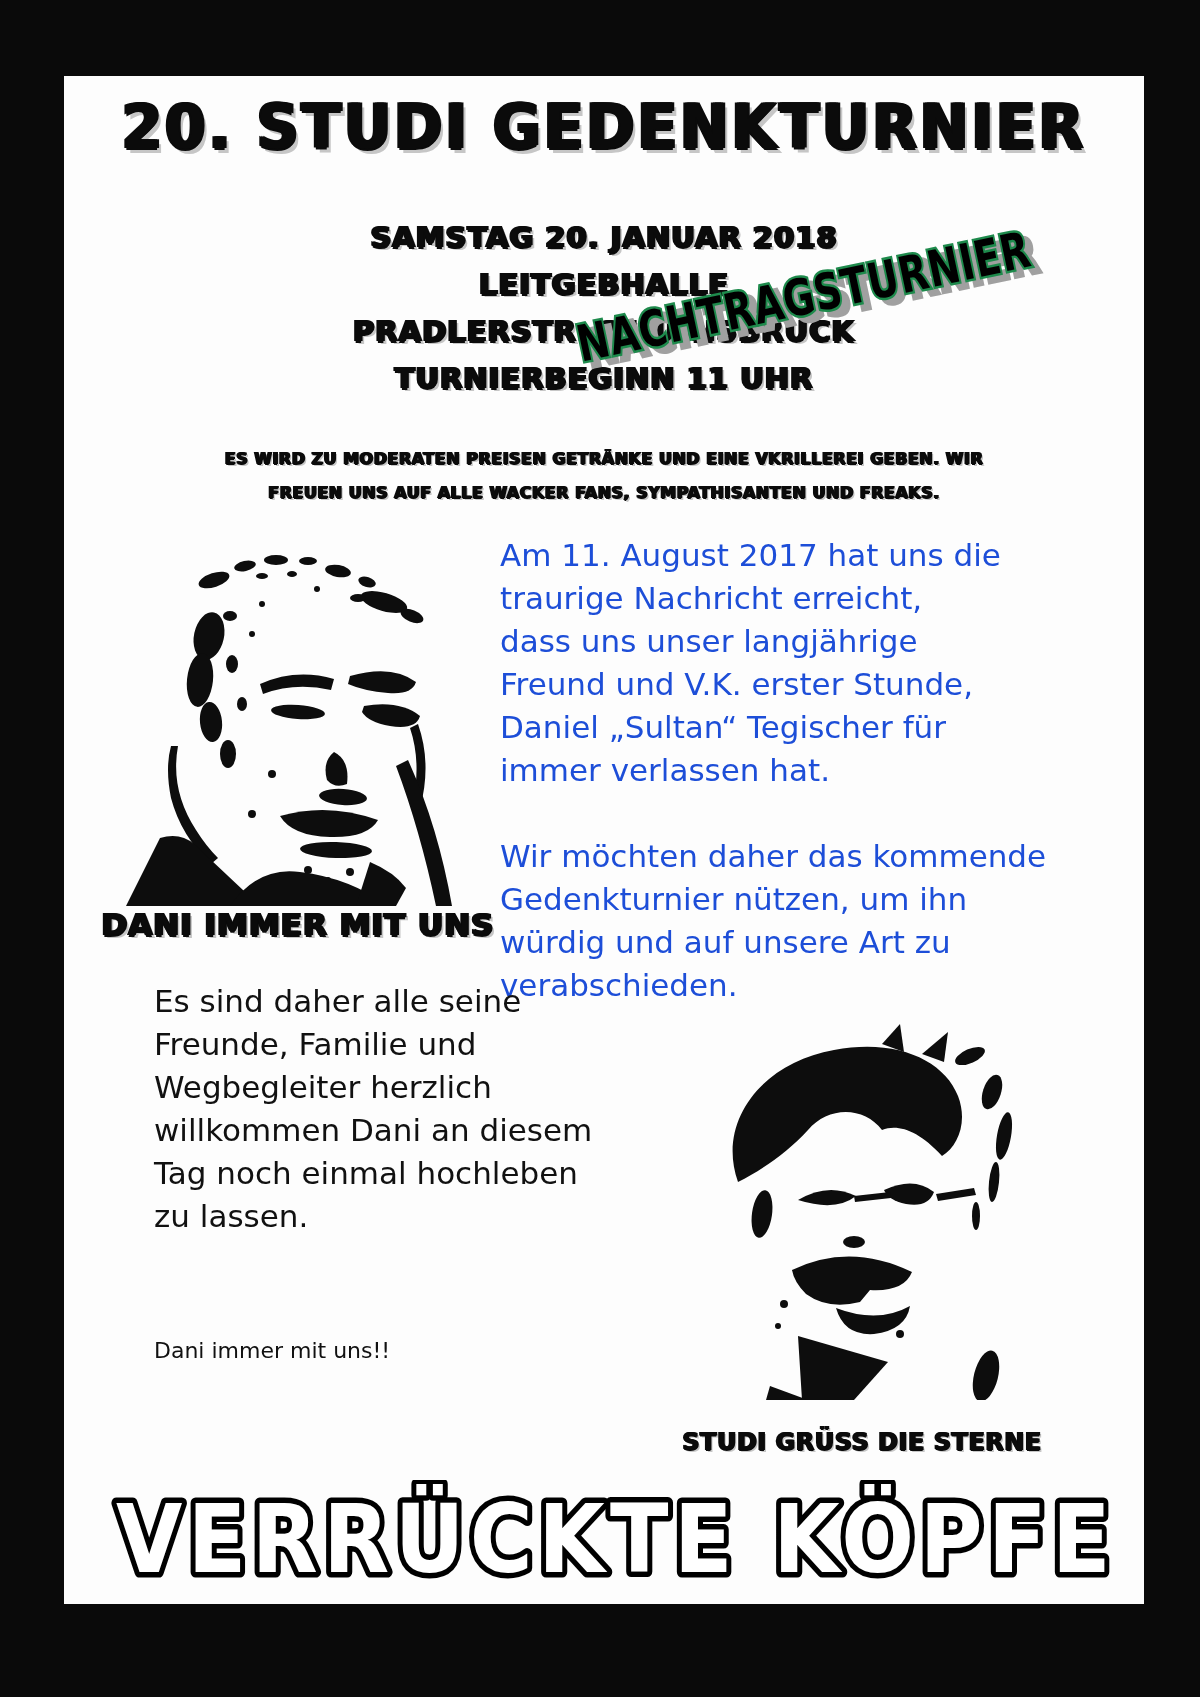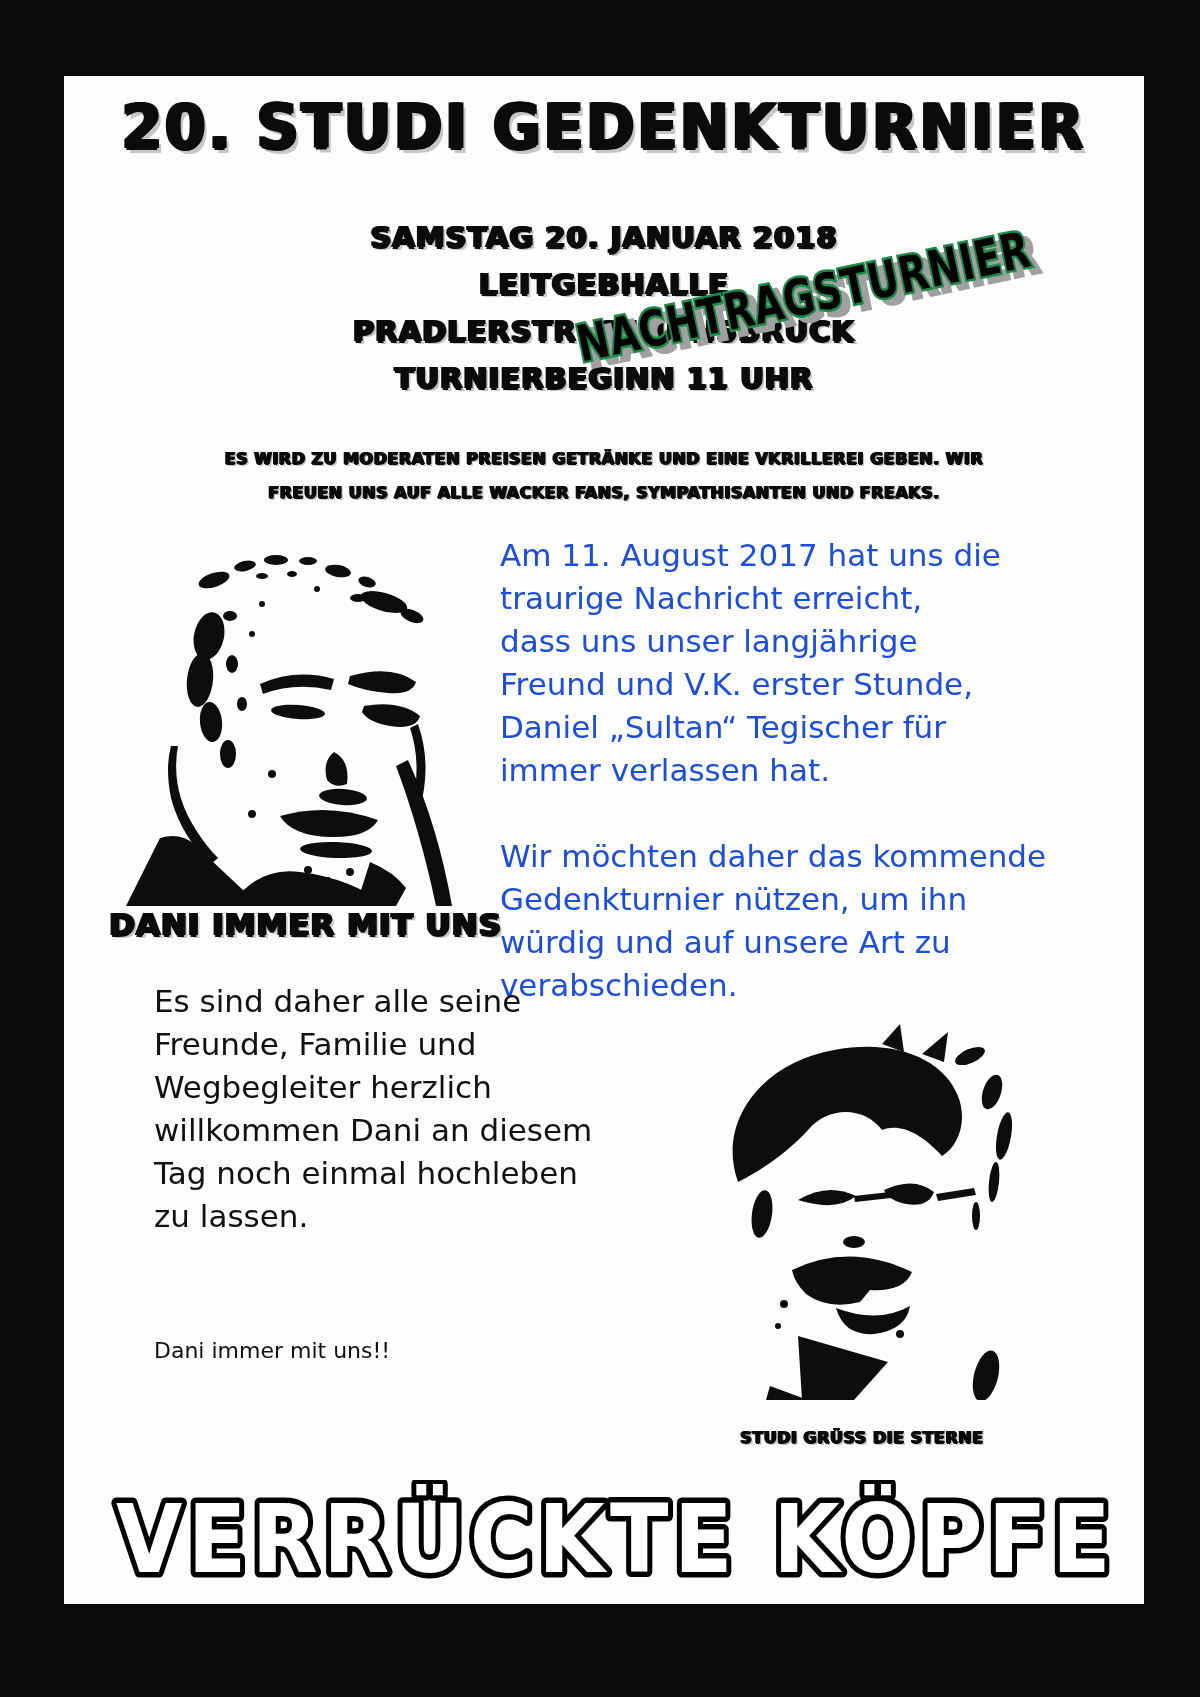--- a/index.html
+++ b/index.html
@@ -35,39 +35,39 @@
     transform:rotate(-12deg);z-index:6;
   }
   .intro{
     position:absolute;top:366px;left:0;width:100%;text-align:center;
     font-size:16px;line-height:34px;white-space:pre-line;letter-spacing:0.5px;
     text-shadow:1px 0 currentColor,-1px 0 currentColor,0 1px currentColor,2px 2px 0 #c6c6c6;
     font-weight:bold;color:#0b0b0b;
   }
   .portrait-left{position:absolute;left:48px;top:438px;width:372px;height:392px;}
   .caption-left{
-    position:absolute;left:30px;top:830px;width:408px;text-align:right;
+    position:absolute;left:30px;top:830px;width:408px;text-align:center;
     font-size:31px;letter-spacing:1px;
   }
   .text-right{
     position:absolute;left:436px;top:458px;width:584px;
     font-size:31px;line-height:43px;white-space:pre-line;color:#1d4ed8;
   }
   .text-left{
     position:absolute;left:90px;top:904px;width:474px;
     font-size:31px;line-height:43px;white-space:pre-line;color:#111;
   }
   .closing{
     position:absolute;left:90px;top:1262px;width:474px;
     font-size:22px;color:#111;
   }
   .portrait-right{position:absolute;left:622px;top:928px;width:352px;height:396px;}
   .caption-right{
     position:absolute;left:556px;top:1352px;width:484px;text-align:center;
-    font-size:16px;letter-spacing:0.5px;
+    font-size:24px;letter-spacing:0.5px;
     text-shadow:1px 0 currentColor,-1px 0 currentColor,0 1px currentColor,2px 2px 0 #c6c6c6;
     font-weight:bold;color:#0b0b0b;
   }
   .footer{position:absolute;left:0;top:1404px;width:100%;height:124px;text-align:right;}
 </style>
 </head>
 <body>
 
 <div class="page">
 

